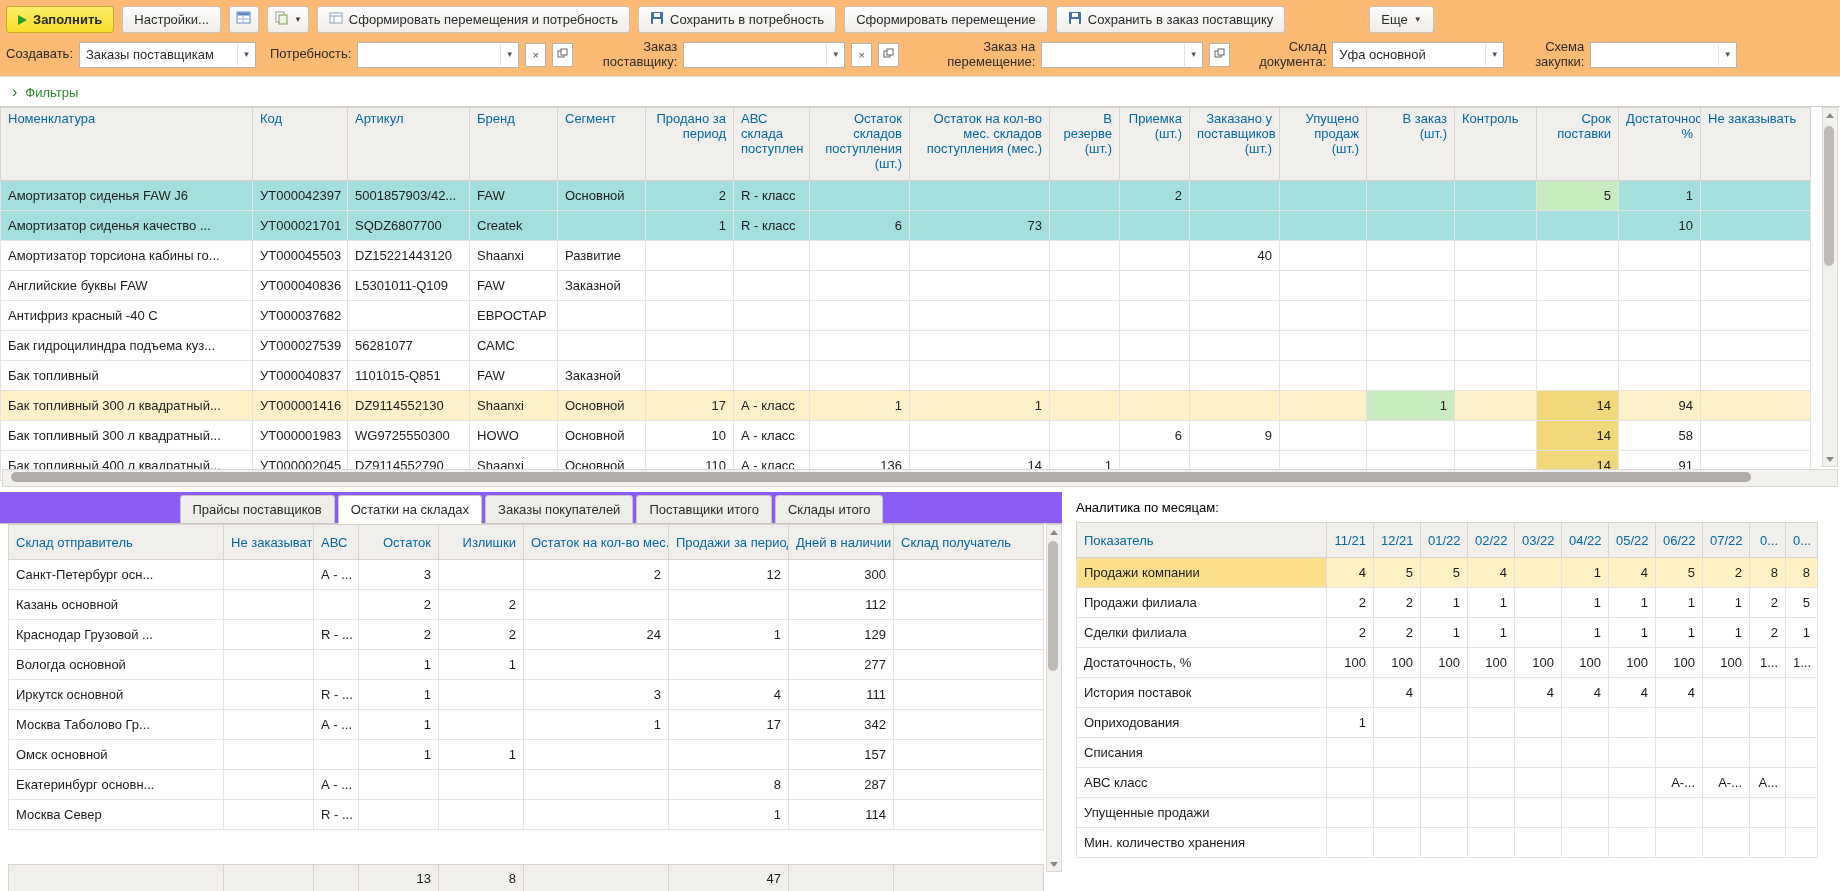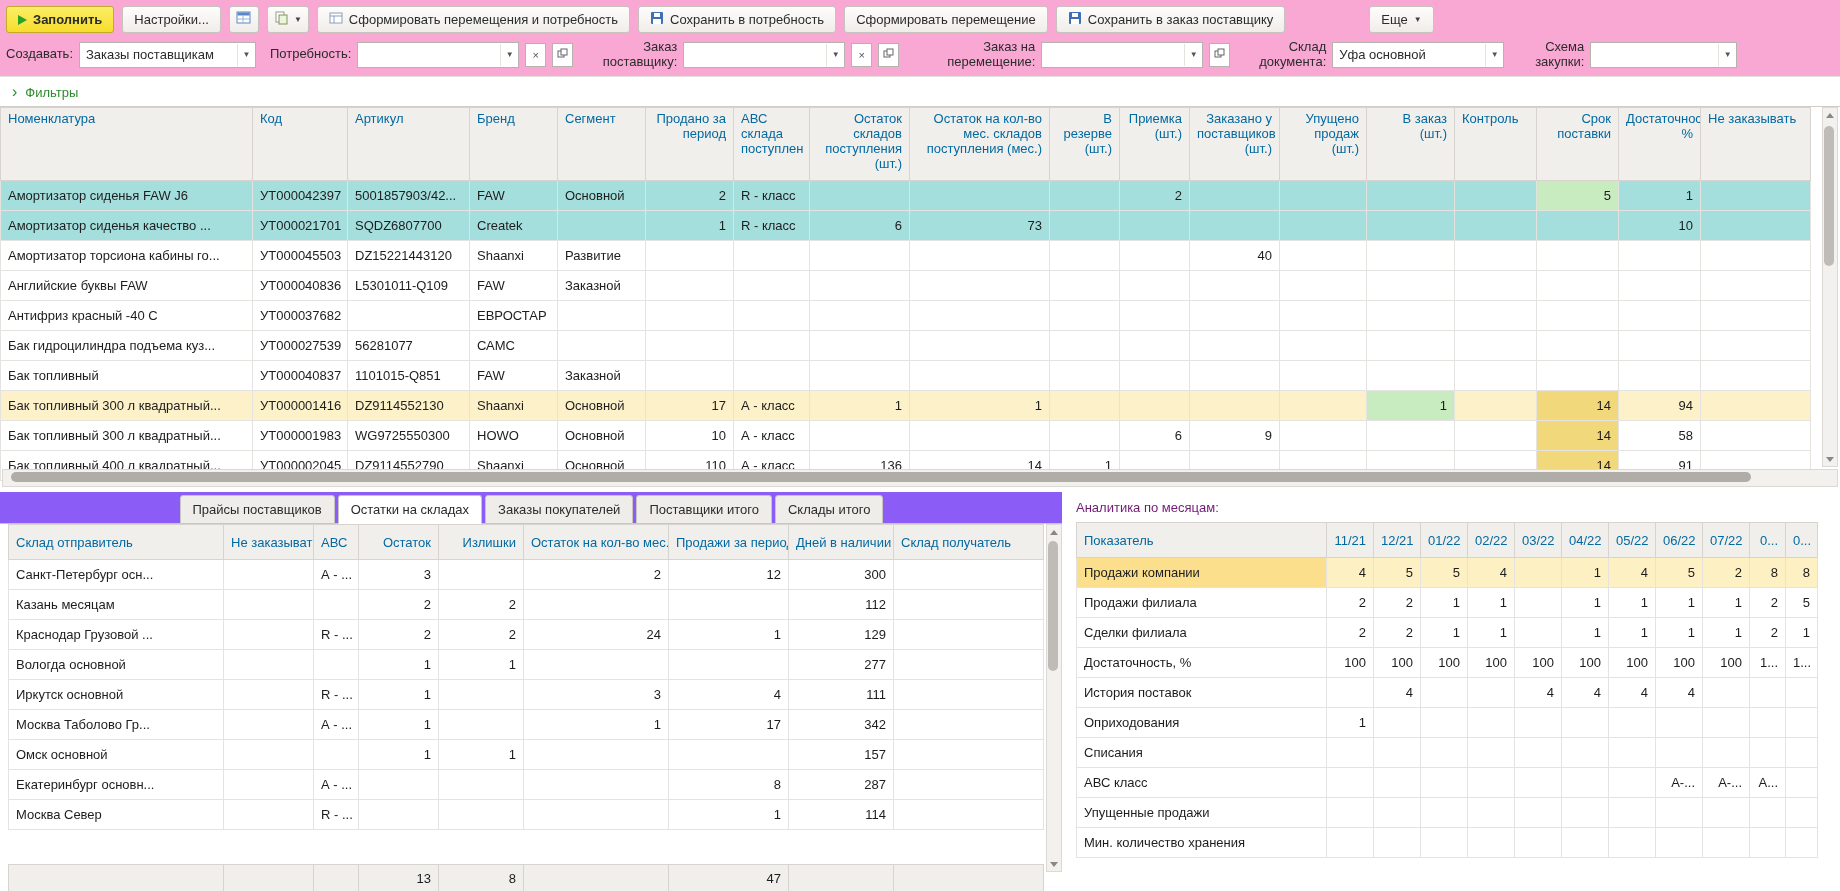--- a/index.html
+++ b/index.html
@@ -1,20 +1,20 @@
 <!DOCTYPE html>
 <html><head>
 <meta charset="utf-8">
 <style>
   html,body{margin:0;padding:0;}
   body{width:1840px;height:891px;overflow:hidden;background:#fff;
        font-family:"Liberation Sans","DejaVu Sans",sans-serif;font-size:13px;color:#2b2b2b;}
 
   
-  .topbar{background:#f9a8d4;padding:6px 6px 5px;border-bottom:1px solid #e3e0dc;}
+  .topbar{background:#fdba74;padding:6px 6px 5px;border-bottom:1px solid #e3e0dc;}
   .toolbar{display:flex;align-items:center;gap:8px;}
   .btn{display:inline-flex;align-items:center;gap:6px;height:27px;padding:0 11px;
        background:linear-gradient(#fefdfc,#f0ede9);border:1px solid #c6c3bf;border-radius:3px;
        font:inherit;color:#2b2b2b;cursor:pointer;white-space:nowrap;}
   .btn-icon{padding:0 6px;}
   .btn-yellow{background:linear-gradient(#fbee67,#f7dd2b);border-color:#c3ab27;font-weight:700;}
   .btn-more{margin-left:76px;}
   .caret{font-size:8px;color:#444;}
   .icon-play{width:0;height:0;border-left:9px solid #27a327;border-top:5px solid transparent;border-bottom:5px solid transparent;display:inline-block;}
   .params{display:flex;align-items:center;gap:6px;padding:7px 0 2px;}
@@ -98,21 +98,21 @@
   #stock-table col:nth-child(6),#stock-footer col:nth-child(6){width:145px}
   #stock-table col:nth-child(7),#stock-footer col:nth-child(7){width:120px}
   #stock-table col:nth-child(8),#stock-footer col:nth-child(8){width:105px}
   #stock-table col:nth-child(9),#stock-footer col:nth-child(9){width:150px}
   #stock-footer{width:1035px;position:absolute;left:8px;bottom:3px;}
   #stock-footer td{height:27px;background:#f1efec;border:1px solid #d7d4d0;}
   .stock-vscroll{left:1046px;top:32px;height:346px;}
   .stock-vscroll .vthumb{top:16px;height:130px;}
 
   .right-panel{flex:1;padding:6px 0 0 14px;}
-  .analytics-title{color:#701a75;margin:2px 0 7px;cursor:pointer;}
+  .analytics-title{color:#000000;margin:2px 0 7px;cursor:pointer;}
   #analytics-table{width:741px;}
   #analytics-table th{height:28px;white-space:nowrap;}
   #analytics-table td{height:29px;}
   #analytics-table col:nth-child(1){width:250px}
   #analytics-table col:nth-child(n+2){width:47px}
   #analytics-table col:nth-child(11){width:36px}
   #analytics-table col:nth-child(12){width:32px}
 </style>
 </head>
 <body>
@@ -547,21 +547,21 @@
                 <td class=""></td>
                 <td class="">А - ...</td>
                 <td class="num">3</td>
                 <td class="num"></td>
                 <td class="num">2</td>
                 <td class="num">12</td>
                 <td class="num">300</td>
                 <td class=""></td>
               </tr>
               <tr class="">
-                <td class="">Казань месяцам</td>
+                <td class="">Казань основной</td>
                 <td class=""></td>
                 <td class=""></td>
                 <td class="num">2</td>
                 <td class="num">2</td>
                 <td class="num"></td>
                 <td class="num"></td>
                 <td class="num">112</td>
                 <td class=""></td>
               </tr>
               <tr class="">

